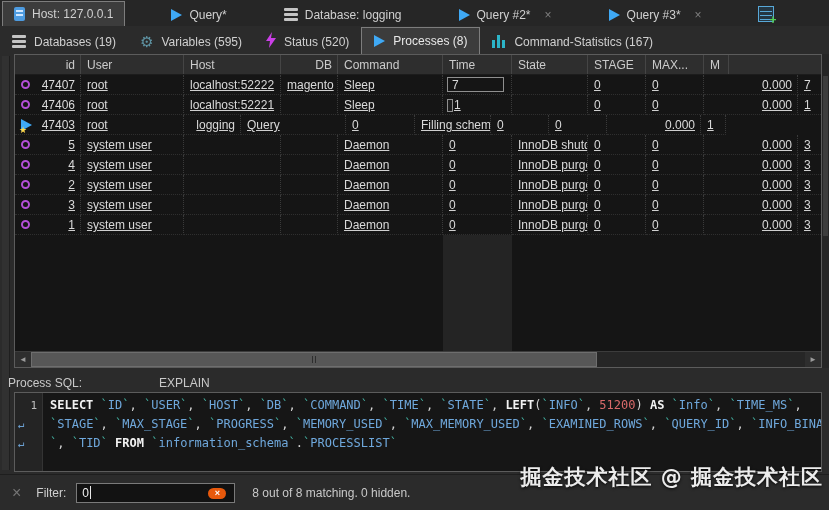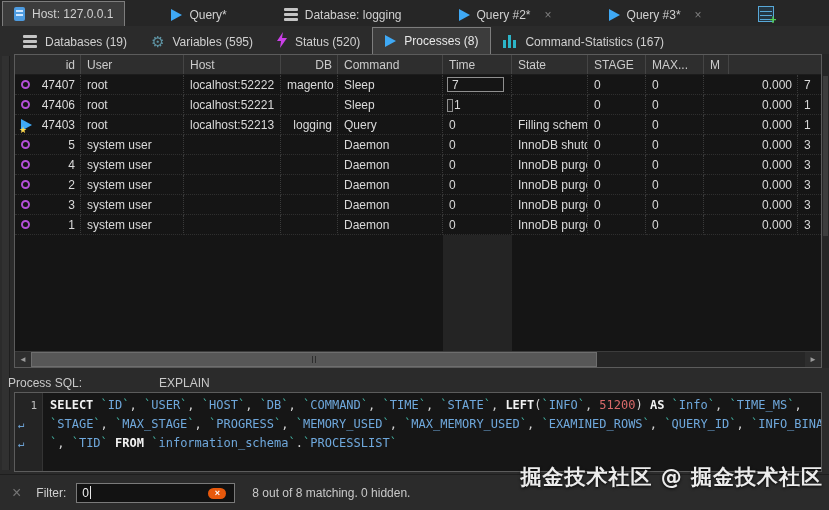--- a/index.html
+++ b/index.html
@@ -16,21 +16,21 @@
   .tab .close { color:#7e7e7e; font-size:12px; margin-left:7px; }
   .newquery { position:relative; width:16px; height:16px; margin:0 0 4px 10px;
               border:1px solid #58a8d8; background:#243642; }
   .newquery::before { content:""; position:absolute; left:1px; right:1px; top:4px; height:1px;
               background:#58a8d8; box-shadow:0 4px 0 #58a8d8, 0 8px 0 #58a8d8; }
   .newquery::after { content:"+"; position:absolute; right:-4px; bottom:-6px; color:#53d053;
               font-size:12px; font-weight:bold; }
 
   
   .subtabs { position:absolute; left:0; top:26px; width:731px; height:28px; background:#2b2b2b;
-             display:flex; align-items:flex-end; padding-left:11px; }
+             display:flex; align-items:flex-end; }
   .subtab { display:flex; align-items:center; gap:8px; height:25px; padding:0 12px;
             font-size:12px; color:#d0d0d0; white-space:nowrap; cursor:default; }
   .subtab.active { background:#3c3c3c; border:1px solid #7d7d7d; border-bottom:none; height:27px; color:#e8e8e8; }
 
   
   .icon-server { width:11px; height:14px; background:#4d9be0; border-radius:2px; position:relative; flex:none; }
   .icon-server::before { content:""; position:absolute; left:2px; right:2px; top:3px; height:2px;
                          background:#cfe7ff; box-shadow:0 4px 0 #cfe7ff; }
   .icon-db { width:14px; height:13px; position:relative; flex:none; }
   .icon-db::before { content:""; position:absolute; left:0; right:0; top:0; height:3px; border-radius:1px;
@@ -53,21 +53,21 @@
   .leftstrip { position:absolute; left:2px; top:56px; width:8px; height:414px; background:#313131;
                border-right:1px solid #1f1f1f; }
 
   
   .grid-frame { position:absolute; left:14px; top:54px; width:808px; height:314px;
                 border:1px solid #5c5c5c; background:#151515; overflow:hidden; }
   .grid-header { display:flex; height:20px; background:#2e2e2e; border-bottom:1px solid #1c1c1c; }
   .hcell { padding:3px 5px 0 6px; font-size:12px; color:#cbcbcb; border-right:1px solid #454545;
            white-space:nowrap; overflow:hidden; flex:none; }
   .hcell.right { text-align:right; }
-  .grid-body { position:relative; }
+  .grid-body { position:relative;text-decoration:underline; }
   .col-highlight { position:absolute; left:428px; top:160px; width:69px; height:136px; background:#242424; }
   .grid-row { display:flex; height:20px; position:relative; }
   .cell { padding:3px 5px 0 6px; font-size:12px; color:#dadada; border-right:1px dotted #3a3a3a;
           border-bottom:1px dotted #2f2f2f; white-space:nowrap; overflow:hidden; flex:none; }
   .cell.right { text-align:right; }
   .cell.idcell { display:flex; align-items:center; padding-top:0; }
   .cell.idcell .icon-wrap { width:22px; display:flex; justify-content:flex-start; align-items:center; }
   .cell.idcell .idnum { flex:1; text-align:right; }
   .tbar-full { display:inline-block; width:57px; border:1px solid #8f8f8f; padding:0 0 1px 4px;
                margin:-1px 0 0 -2px; height:15px; line-height:14px; }
@@ -238,21 +238,20 @@
         <div class="grid-row">
           <div class="cell idcell" style="width: 66px;">
             <span class="icon-wrap">
               <span class="icon-qplay">
                 <span class="star">★</span>
               </span>
             </span>
             <span class="idnum">47403</span>
           </div>
           <div class="cell" style="width: 103px;">root</div>
-          <div class="cell" style="width: 97px;">localhost:52213</div>
           <div class="cell right" style="width: 57px;">logging</div>
           <div class="cell" style="width: 105px;">Query</div>
           <div class="cell" style="width: 69px;"><span>0</span></div>
           <div class="cell" style="width: 76px;">Filling schema table</div>
           <div class="cell" style="width: 58px;">0</div>
           <div class="cell" style="width: 58px;">0</div>
           <div class="cell right" style="width: 94px;">0.000</div>
           <div class="cell" style="width: 25px;">1</div>
         </div>
         <div class="grid-row">

